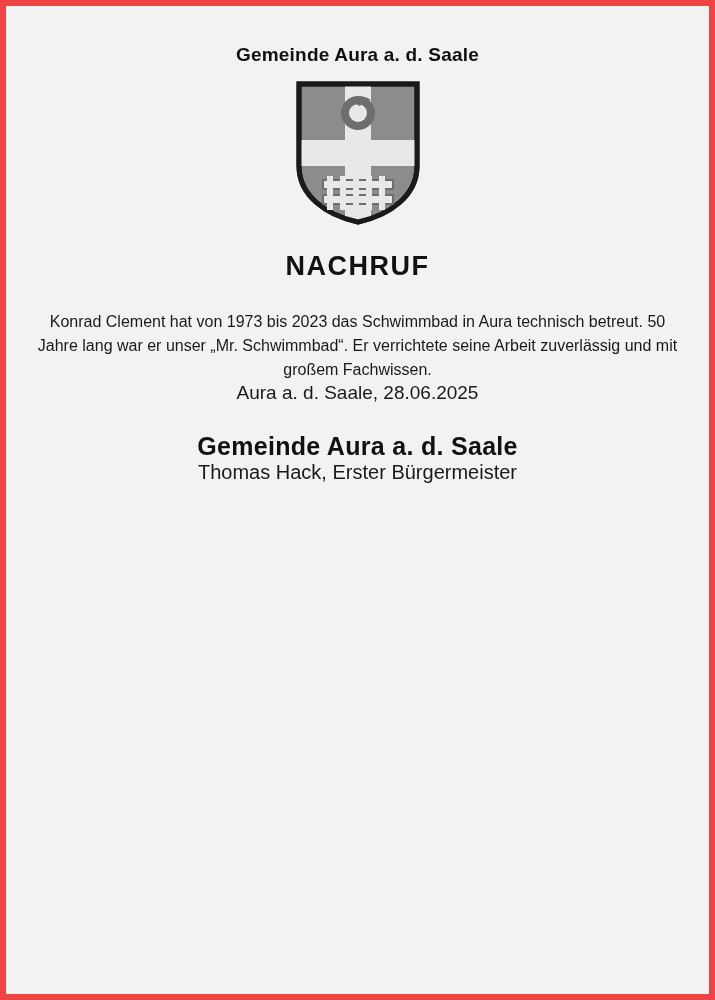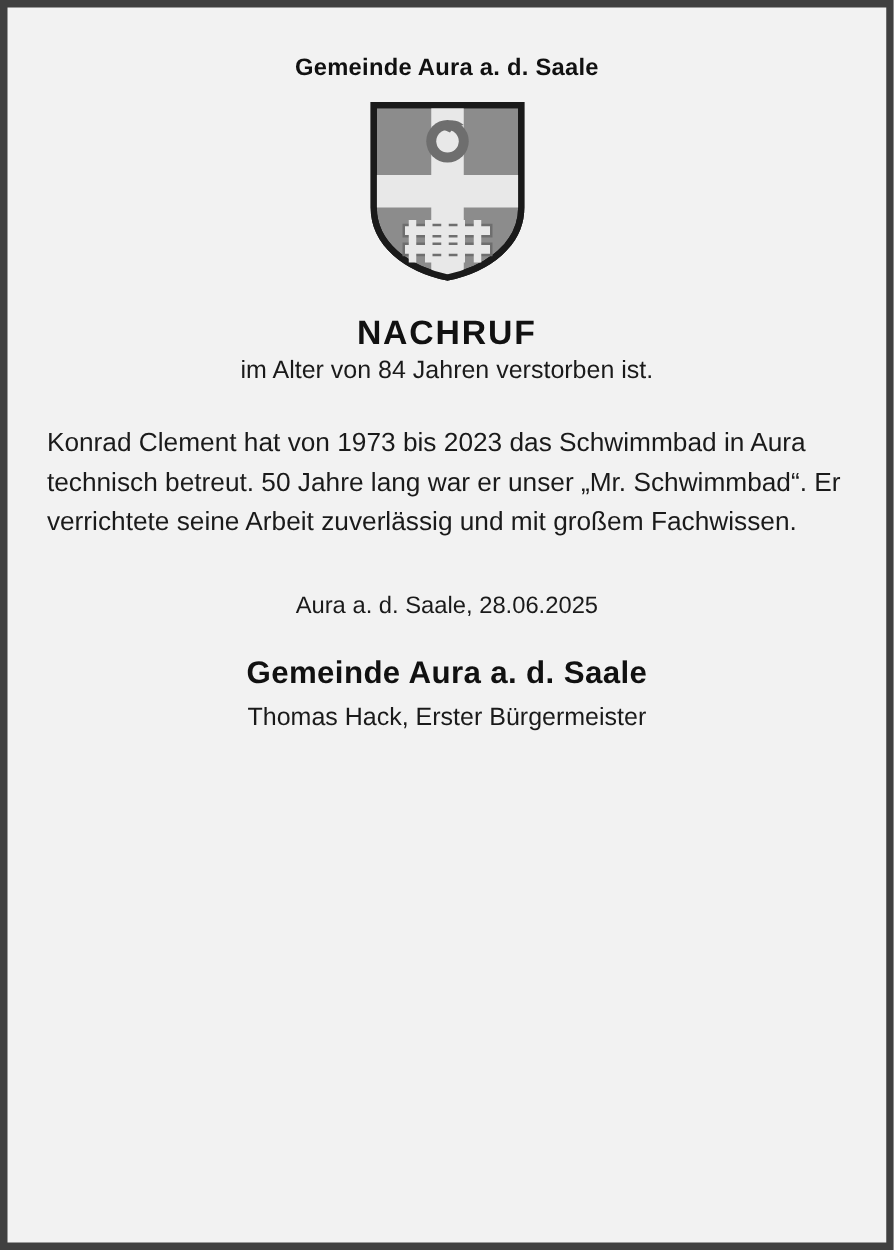--- a/index.html
+++ b/index.html
@@ -10,21 +10,21 @@
   body {
     width: 715px;
     height: 1000px;
     font-family: "Liberation Sans", sans-serif;
     color: #1a1a1a;
   }
   .obituary-frame {
     box-sizing: border-box;
     width: 715px;
     height: 1000px;
-    border: 6px solid #404040;
+    border: 6px solid #ef4444;
     background: #f2f2f2;
     padding: 10px;
   }
   .obituary-inner {
     box-sizing: border-box;
     width: 100%;
     height: 100%;
     background: #f2f2f2;
     display: flex;
     flex-direction: column;
@@ -68,42 +68,41 @@
   }
   .death-date, .death-age {
     font-size: 20px;
     color: #1a1a1a;
     text-align: center;
     line-height: 1.45;
   }
   .death-date { margin-top: 28px; }
   .paragraph {
     margin-top: 28px;
-    font-size: 21px;
+    font-size: 16px;
     color: #1a1a1a;
+    text-align: center;
     line-height: 1.5;
     width: 640px;
   }
   .paragraph.tight { margin-top: 26px; }
   .place-date {
-    margin-top: 40px;
     font-size: 19px;
     color: #1a1a1a;
     text-align: center;
   }
   .signature-org {
     margin-top: 28px;
     font-size: 25px;
     font-weight: bold;
     letter-spacing: 0.3px;
     color: #111111;
     text-align: center;
   }
   .signature-person {
-    margin-top: 10px;
     font-size: 20px;
     color: #1a1a1a;
     text-align: center;
   }
 </style>
 </head>
 <body>
 
 <div class="obituary-frame">
   <div class="obituary-inner">
@@ -140,21 +139,20 @@
           <rect x="86" y="96" width="6" height="34"></rect>
         </g>
       </svg>
     </div>
 
     <div class="nachruf-heading">NACHRUF</div>
 
 
 
 
-    <div class="death-age">im Alter von 84 Jahren verstorben ist.</div>
 
     <div class="paragraph">Konrad Clement hat von 1973 bis 2023 das Schwimmbad in Aura technisch betreut. 50 Jahre lang war er unser „Mr. Schwimmbad“. Er verrichtete seine Arbeit zuverlässig und mit großem Fachwissen.</div>
 
 
 
     <div class="place-date">Aura a. d. Saale, 28.06.2025</div>
 
     <div class="signature-org">Gemeinde Aura a. d. Saale</div>
 
     <div class="signature-person">Thomas Hack, Erster Bürgermeister</div>

